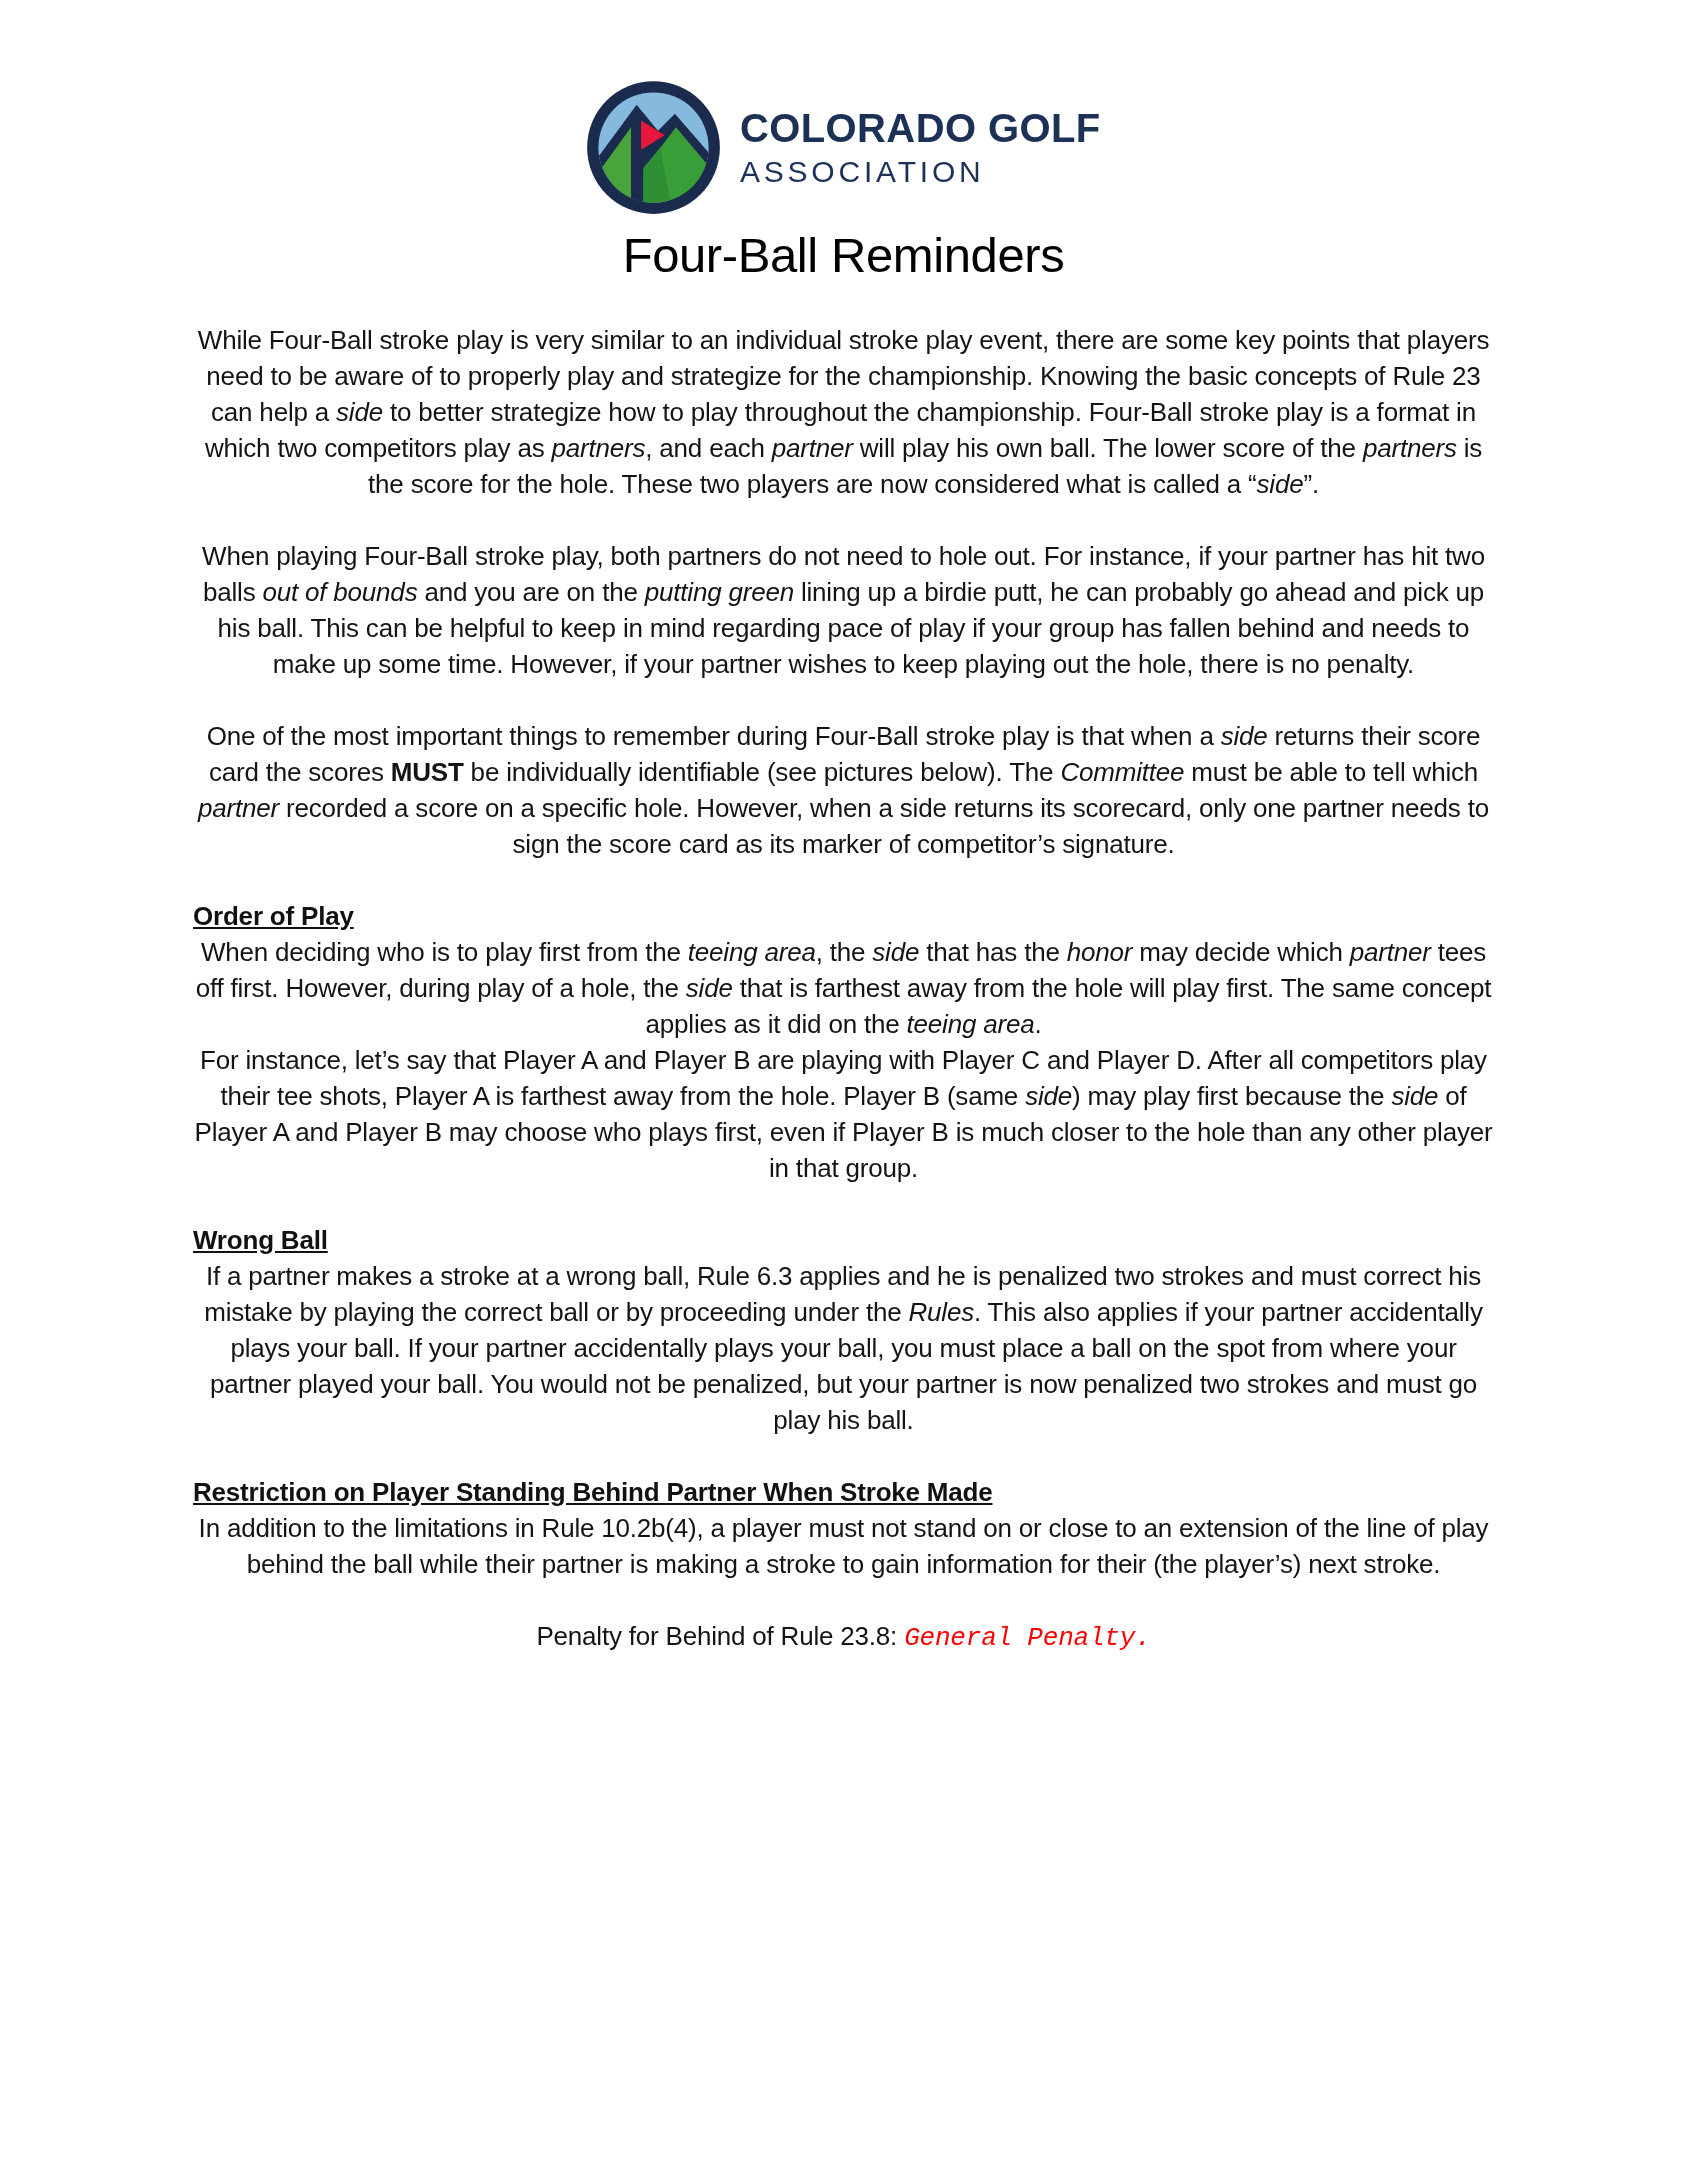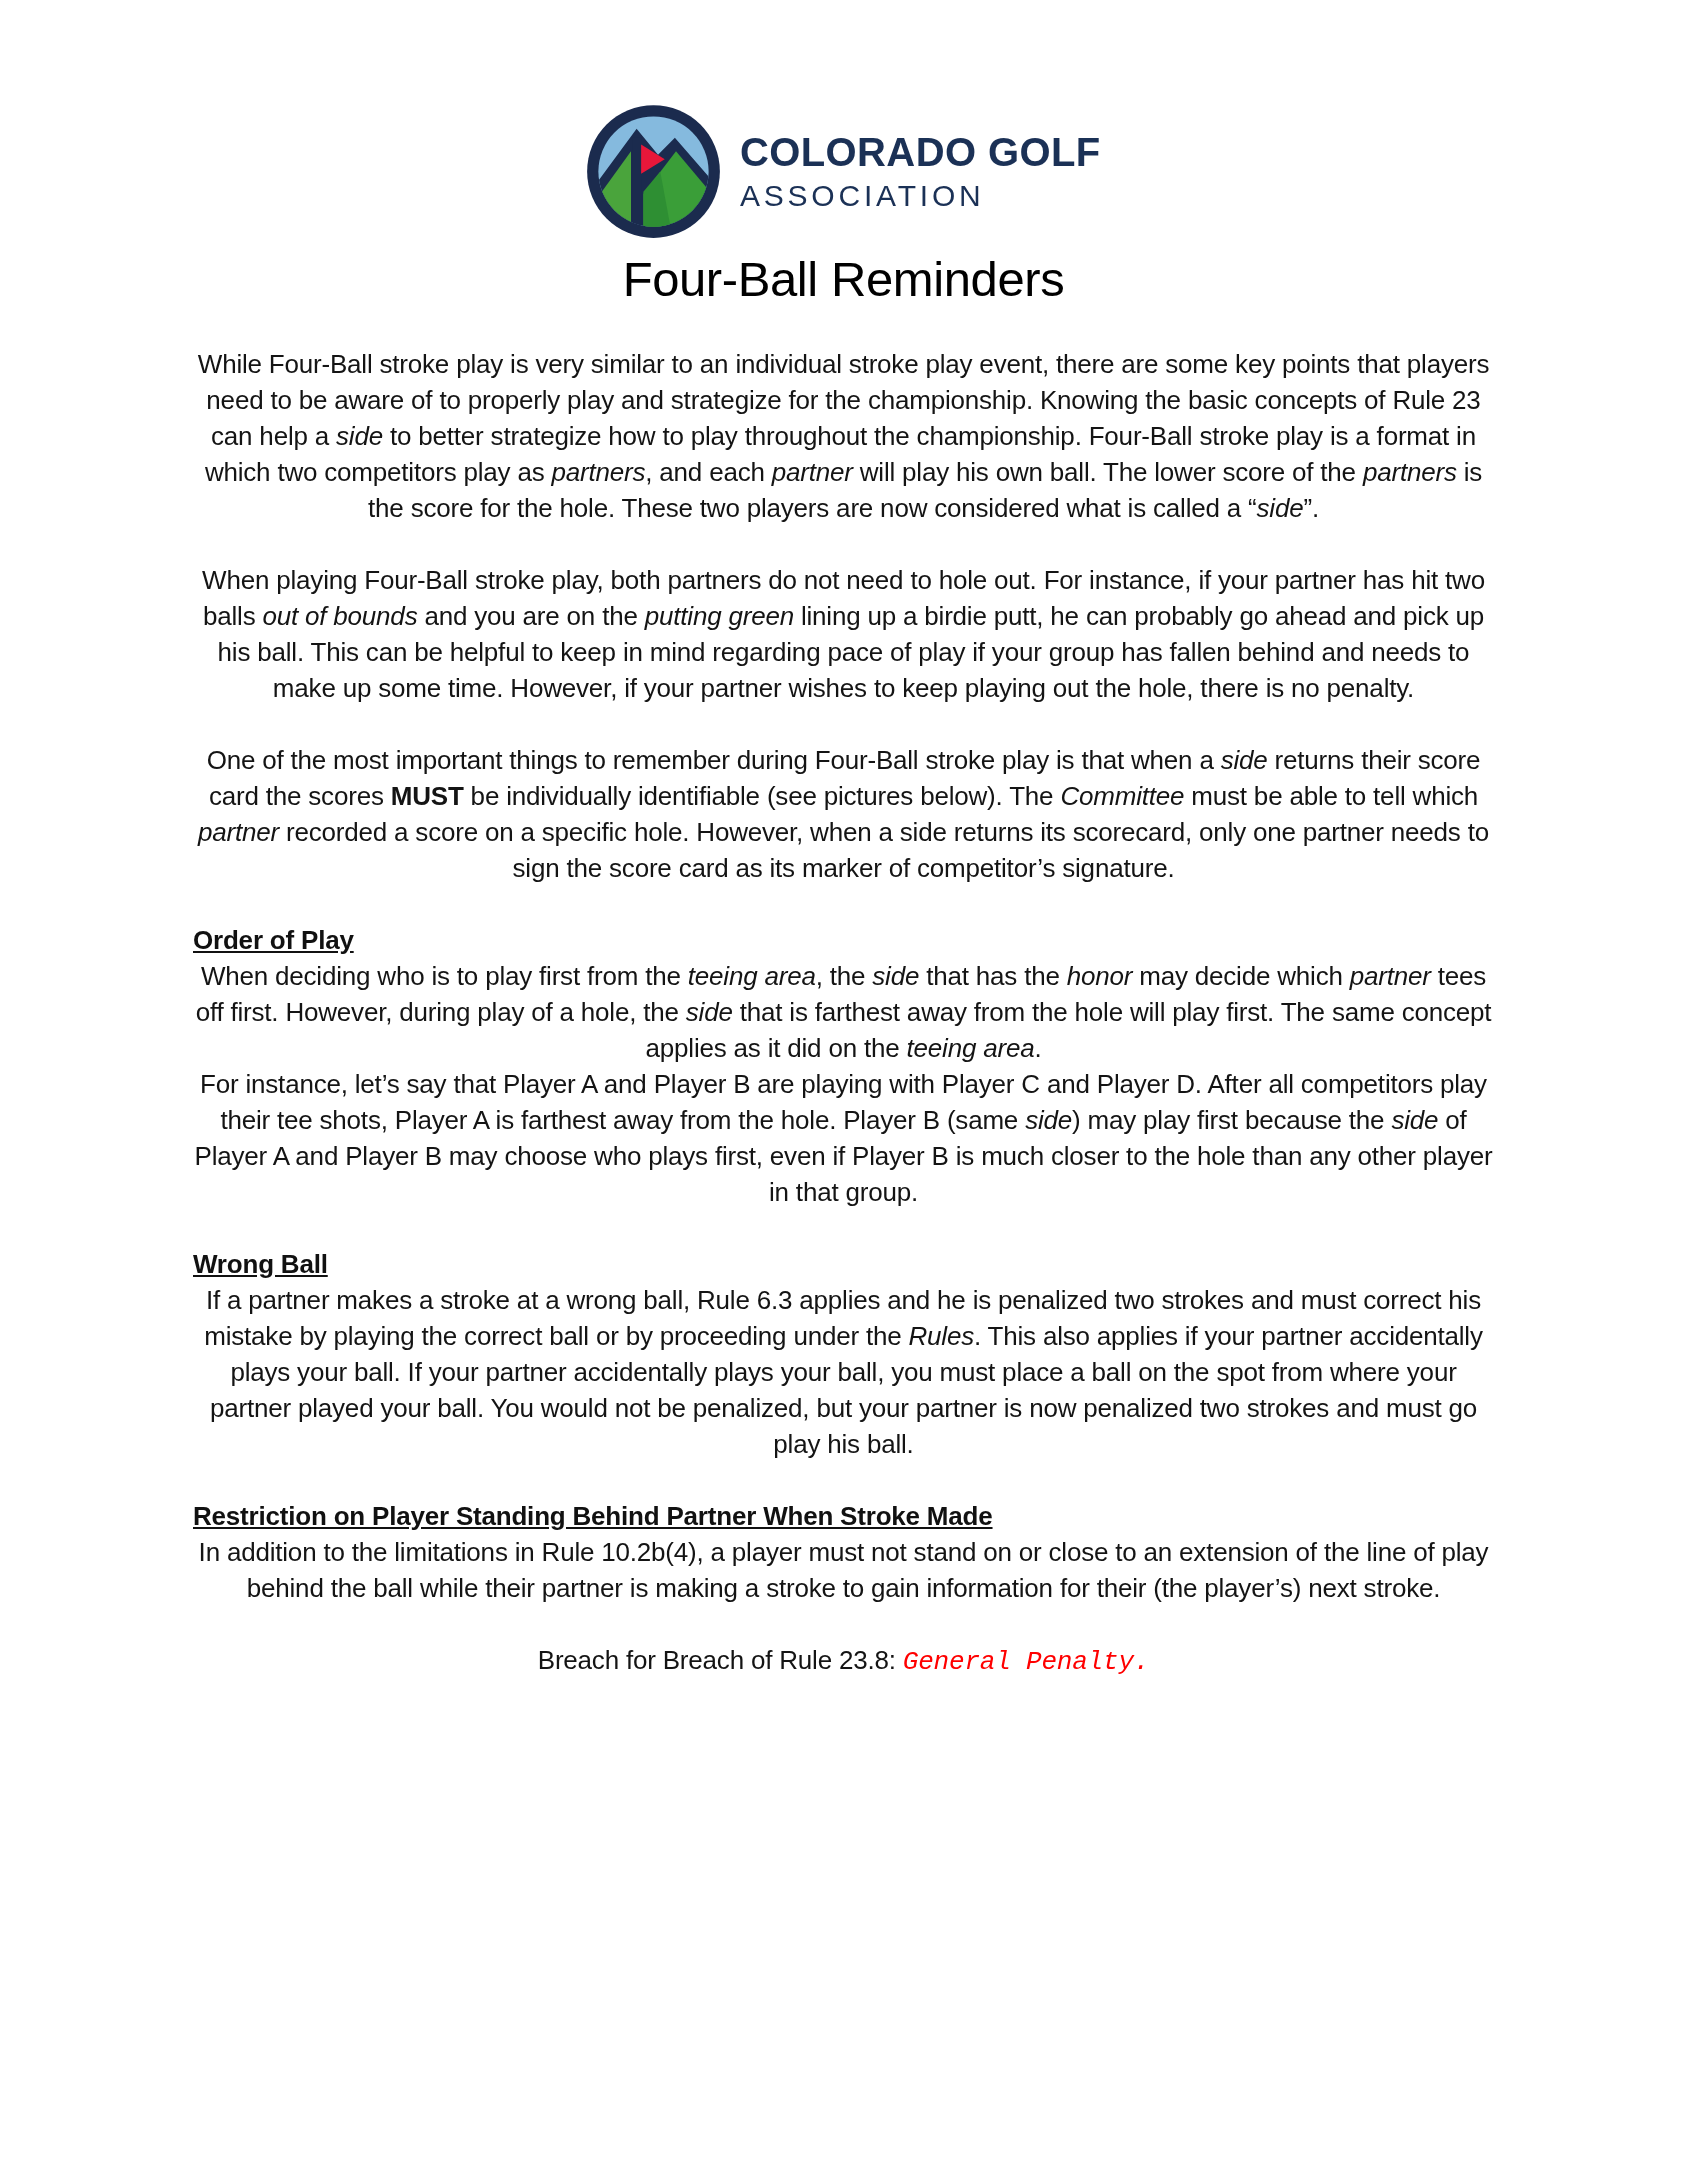--- a/index.html
+++ b/index.html
@@ -2,21 +2,21 @@
 <html style="font-size:13.5px"><head>
 <meta charset="utf-8">
 <style>
   html,body { margin:0; padding:0; background:#ffffff; }
   .page {
     position: relative;
     width: 1687px;
     height: 2183px;
     background: #ffffff;
     box-sizing: border-box;
-    padding-top: 104px;
+    padding-top: 80px;
     font-family: "Liberation Sans", "DejaVu Sans", sans-serif;
     overflow: hidden;
   }
   .logo-row {
     display: flex;
     justify-content: center;
     align-items: center;
     gap: 18.6px;
   }
   .logo-icon { width: 135px; height: 135px; flex: 0 0 auto; }
@@ -112,17 +112,17 @@
         <p><span class="seg-normal">For instance, let’s say that Player A and Player B are playing with Player C and Player D. After all competitors play their tee shots, Player A is farthest away from the hole. Player B (same </span><span class="seg-italic">side</span><span class="seg-normal">) may play first because the </span><span class="seg-italic">side</span><span class="seg-normal"> of Player A and Player B may choose who plays first, even if Player B is much closer to the hole than any other player in that group.</span></p>
       </section>
       <section>
         <h2>Wrong Ball</h2>
         <p><span class="seg-normal">If a partner makes a stroke at a wrong ball, Rule 6.3 applies and he is penalized two strokes and must correct his mistake by playing the correct ball or by proceeding under the </span><span class="seg-italic">Rules</span><span class="seg-normal">. This also applies if your partner accidentally plays your ball. If your partner accidentally plays your ball, you must place a ball on the spot from where your partner played your ball. You would not be penalized, but your partner is now penalized two strokes and must go play his ball.</span></p>
       </section>
       <section>
         <h2>Restriction on Player Standing Behind Partner When Stroke Made</h2>
         <p><span class="seg-normal">In addition to the limitations in Rule 10.2b(4), a player must not stand on or close to an extension of the line of play behind the ball while their partner is making a stroke to gain information for their (the player’s) next stroke.</span></p>
       </section>
-      <p><span class="seg-normal">Breach for Breach of Rule 23.8: </span><span class="seg-red-italic">General Penalty.</span></p>
+      <p><span class="seg-normal">Penalty for Behind of Rule 23.8: </span><span class="seg-red-italic">General Penalty.</span></p>
     </main>
 
 </div>
 
 
 </body></html>

